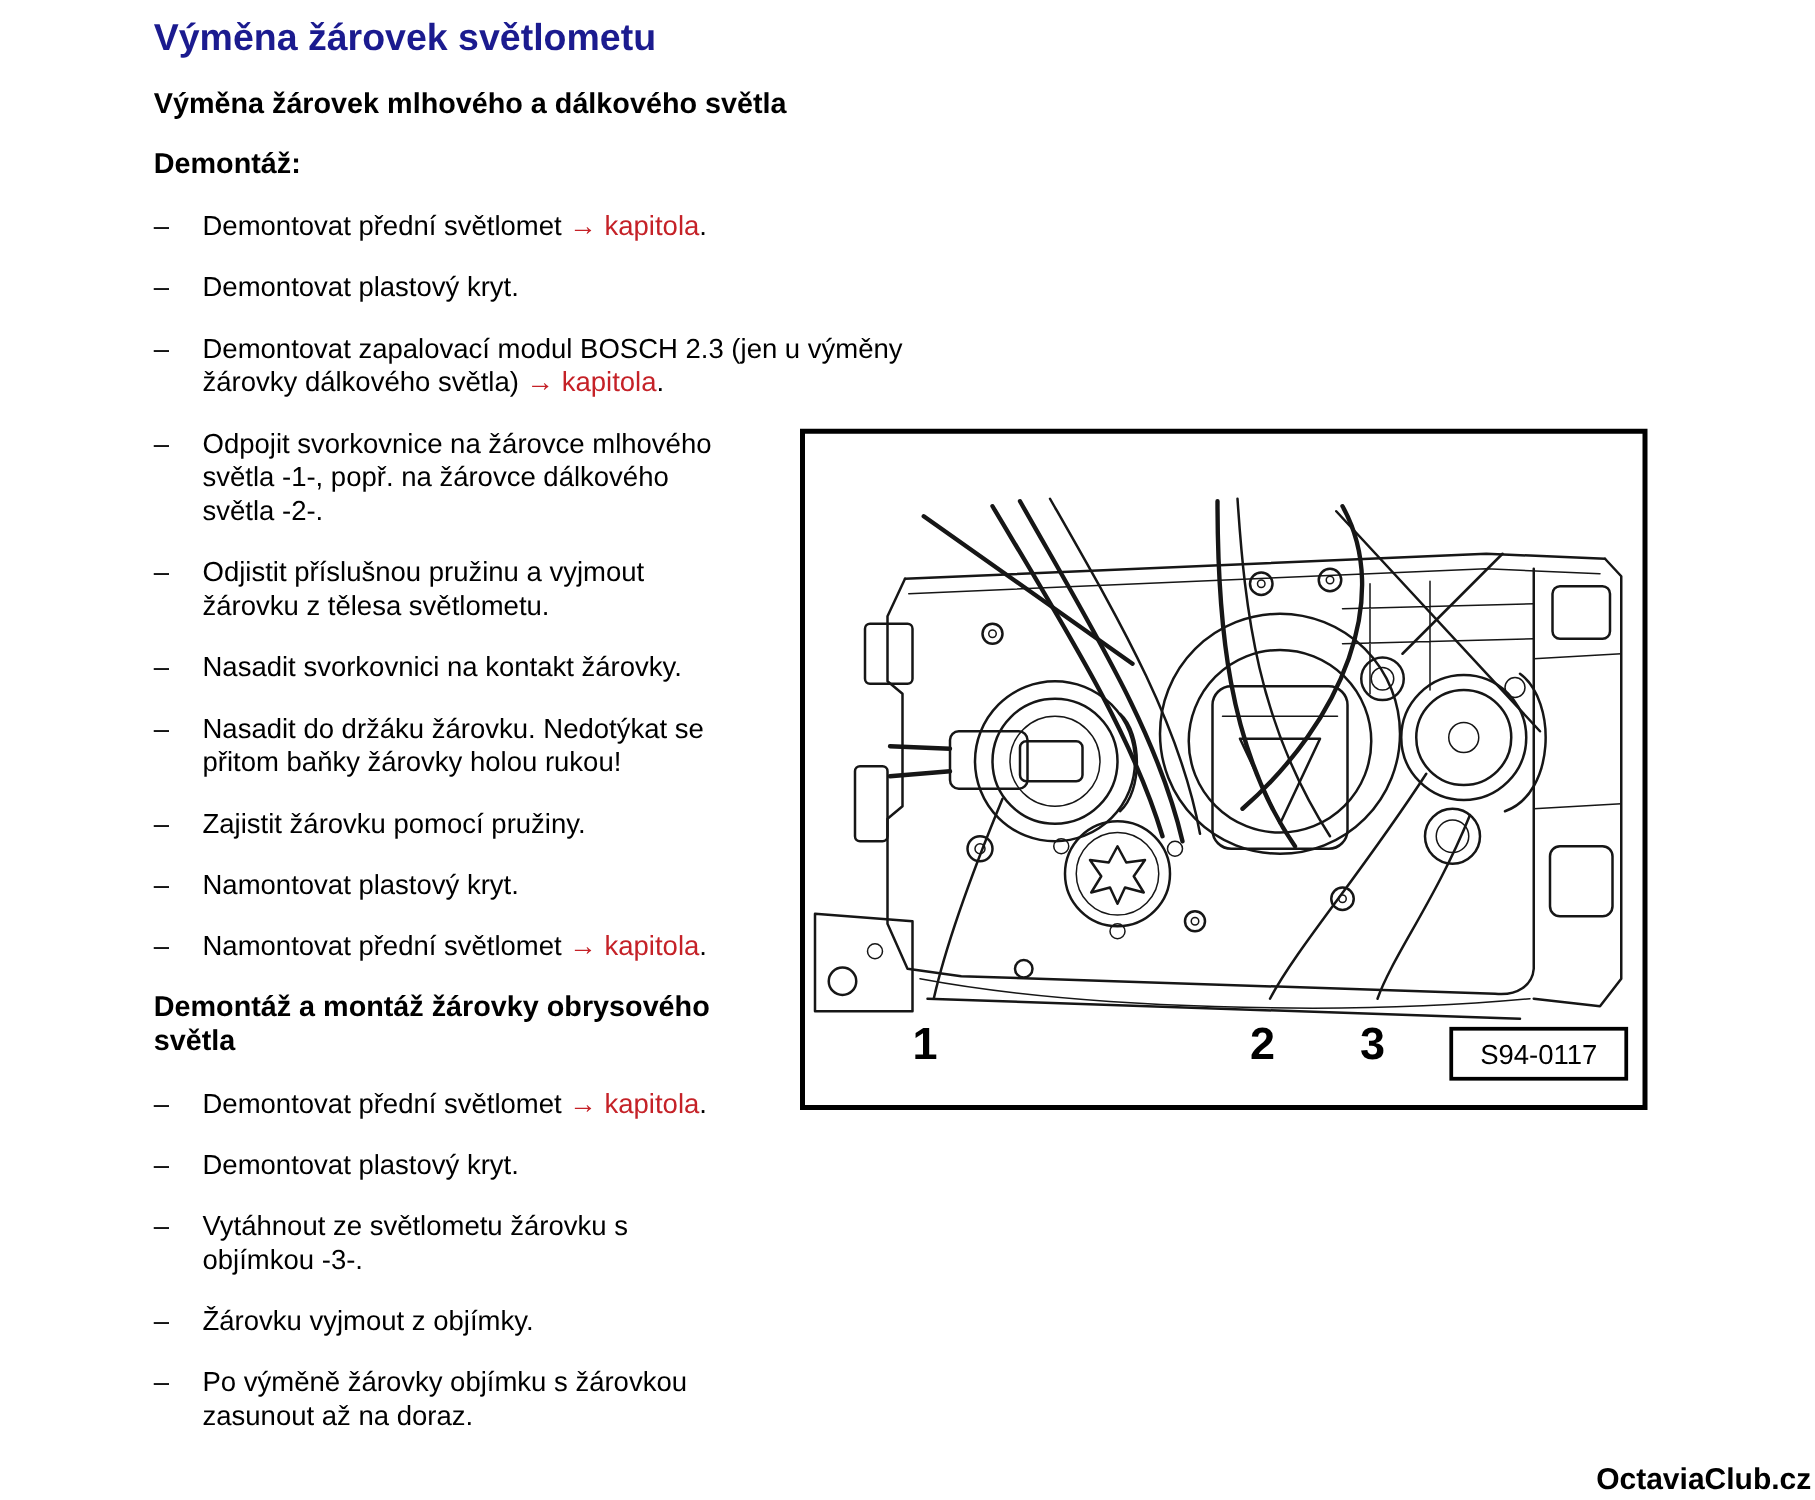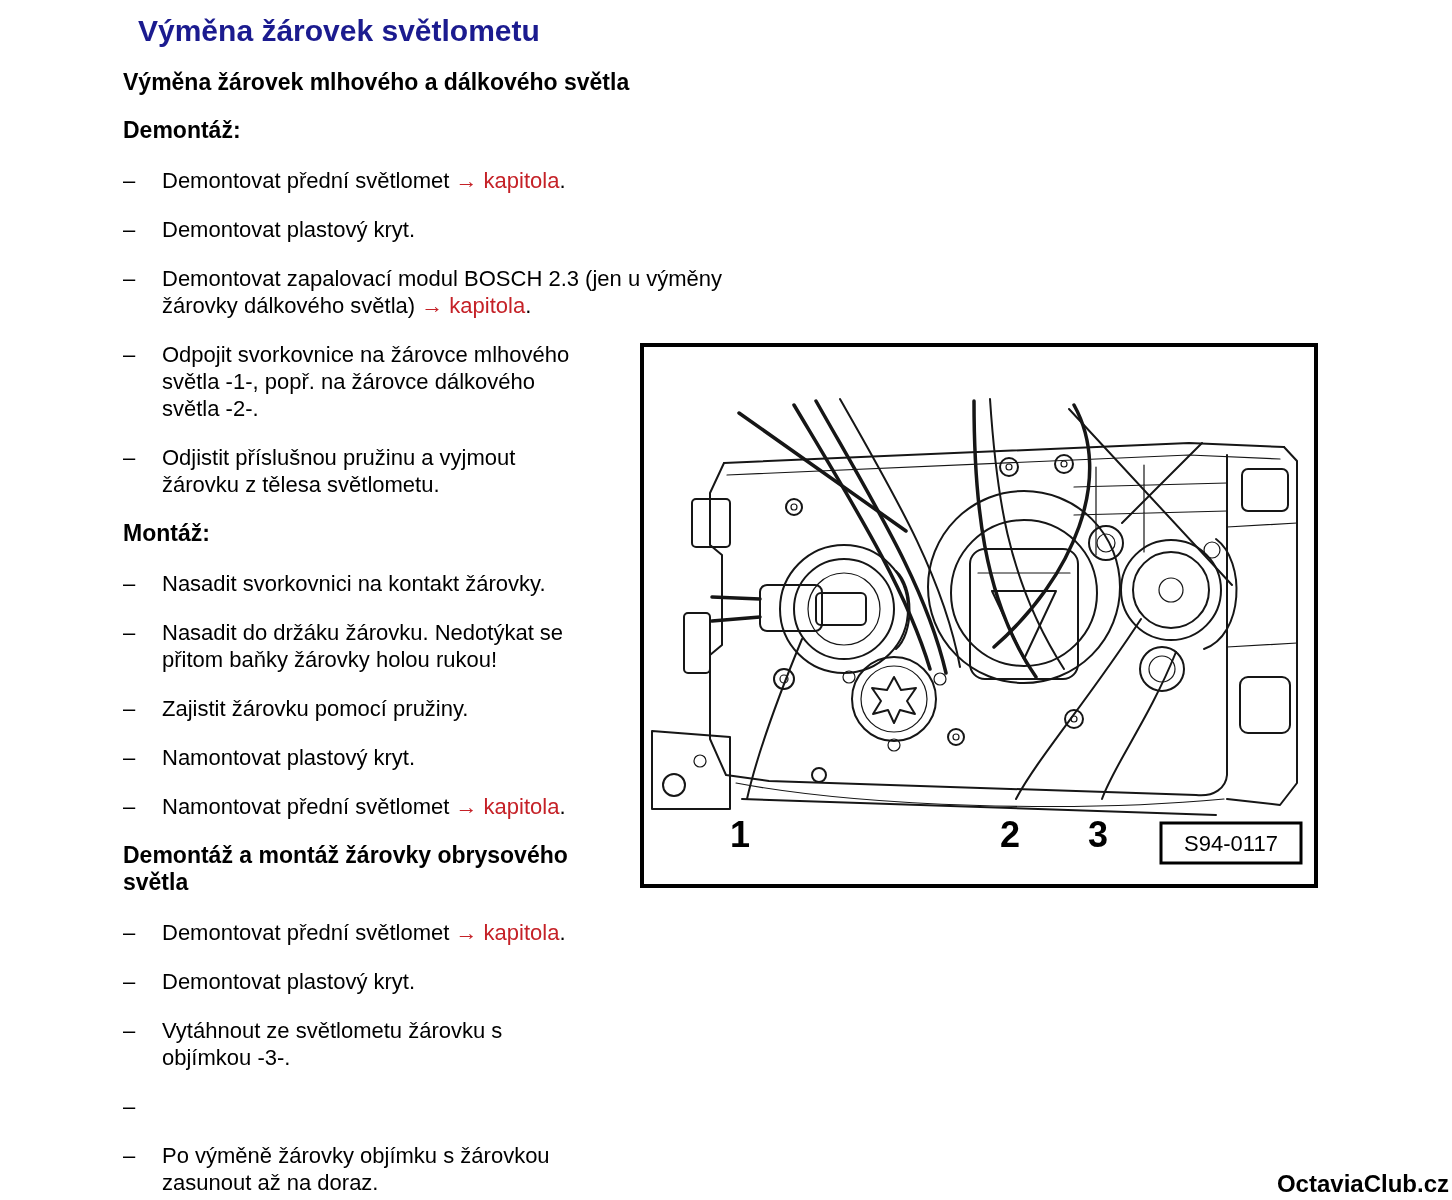--- a/index.html
+++ b/index.html
@@ -17,21 +17,21 @@
     position: absolute;
     left: 123px;
     top: 12px;
     width: 700px;
   }
   h1.page-title {
     font-size: 30px;
     line-height: 38px;
     font-weight: bold;
     color: #1b1b8f;
-    margin: 0 0 19px 15px;
+    margin: 0 0 19px 0;
   }
   .subtitle {
     font-size: 23px;
     line-height: 27px;
     font-weight: bold;
     margin: 12px 0 21px 0;
   }
   .sec-h {
     font-size: 23px;
     line-height: 27px;
@@ -111,21 +111,20 @@
     <span class="itext"><span>Odpojit svorkovnice na žárovce mlhového
 světla -1-, popř. na žárovce dálkového
 světla -2-.</span></span>
   </div>
   <div class="item">
     <span class="dash">–</span>
     <span class="itext"><span>Odjistit příslušnou pružinu a vyjmout
 žárovku z tělesa světlometu.</span></span>
   </div>
 
-  <div class="sec-h">Montáž:</div>
 
   <div class="item">
     <span class="dash">–</span>
     <span class="itext"><span>Nasadit svorkovnici na kontakt žárovky.</span></span>
   </div>
   <div class="item">
     <span class="dash">–</span>
     <span class="itext"><span>Nasadit do držáku žárovku. Nedotýkat se
 přitom baňky žárovky holou rukou!</span></span>
   </div>
@@ -153,20 +152,21 @@
     <span class="dash">–</span>
     <span class="itext"><span>Demontovat plastový kryt.</span></span>
   </div>
   <div class="item">
     <span class="dash">–</span>
     <span class="itext"><span>Vytáhnout ze světlometu žárovku s
 objímkou -3-.</span></span>
   </div>
   <div class="item">
     <span class="dash">–</span>
+    <span class="itext"><span>Žárovku vyjmout z objímky.</span></span>
   </div>
   <div class="item">
     <span class="dash">–</span>
     <span class="itext"><span>Po výměně žárovky objímku s žárovkou
 zasunout až na doraz.</span></span>
   </div>
 </div>
 
 <div class="figure">
   <svg viewBox="0 0 670 537">

